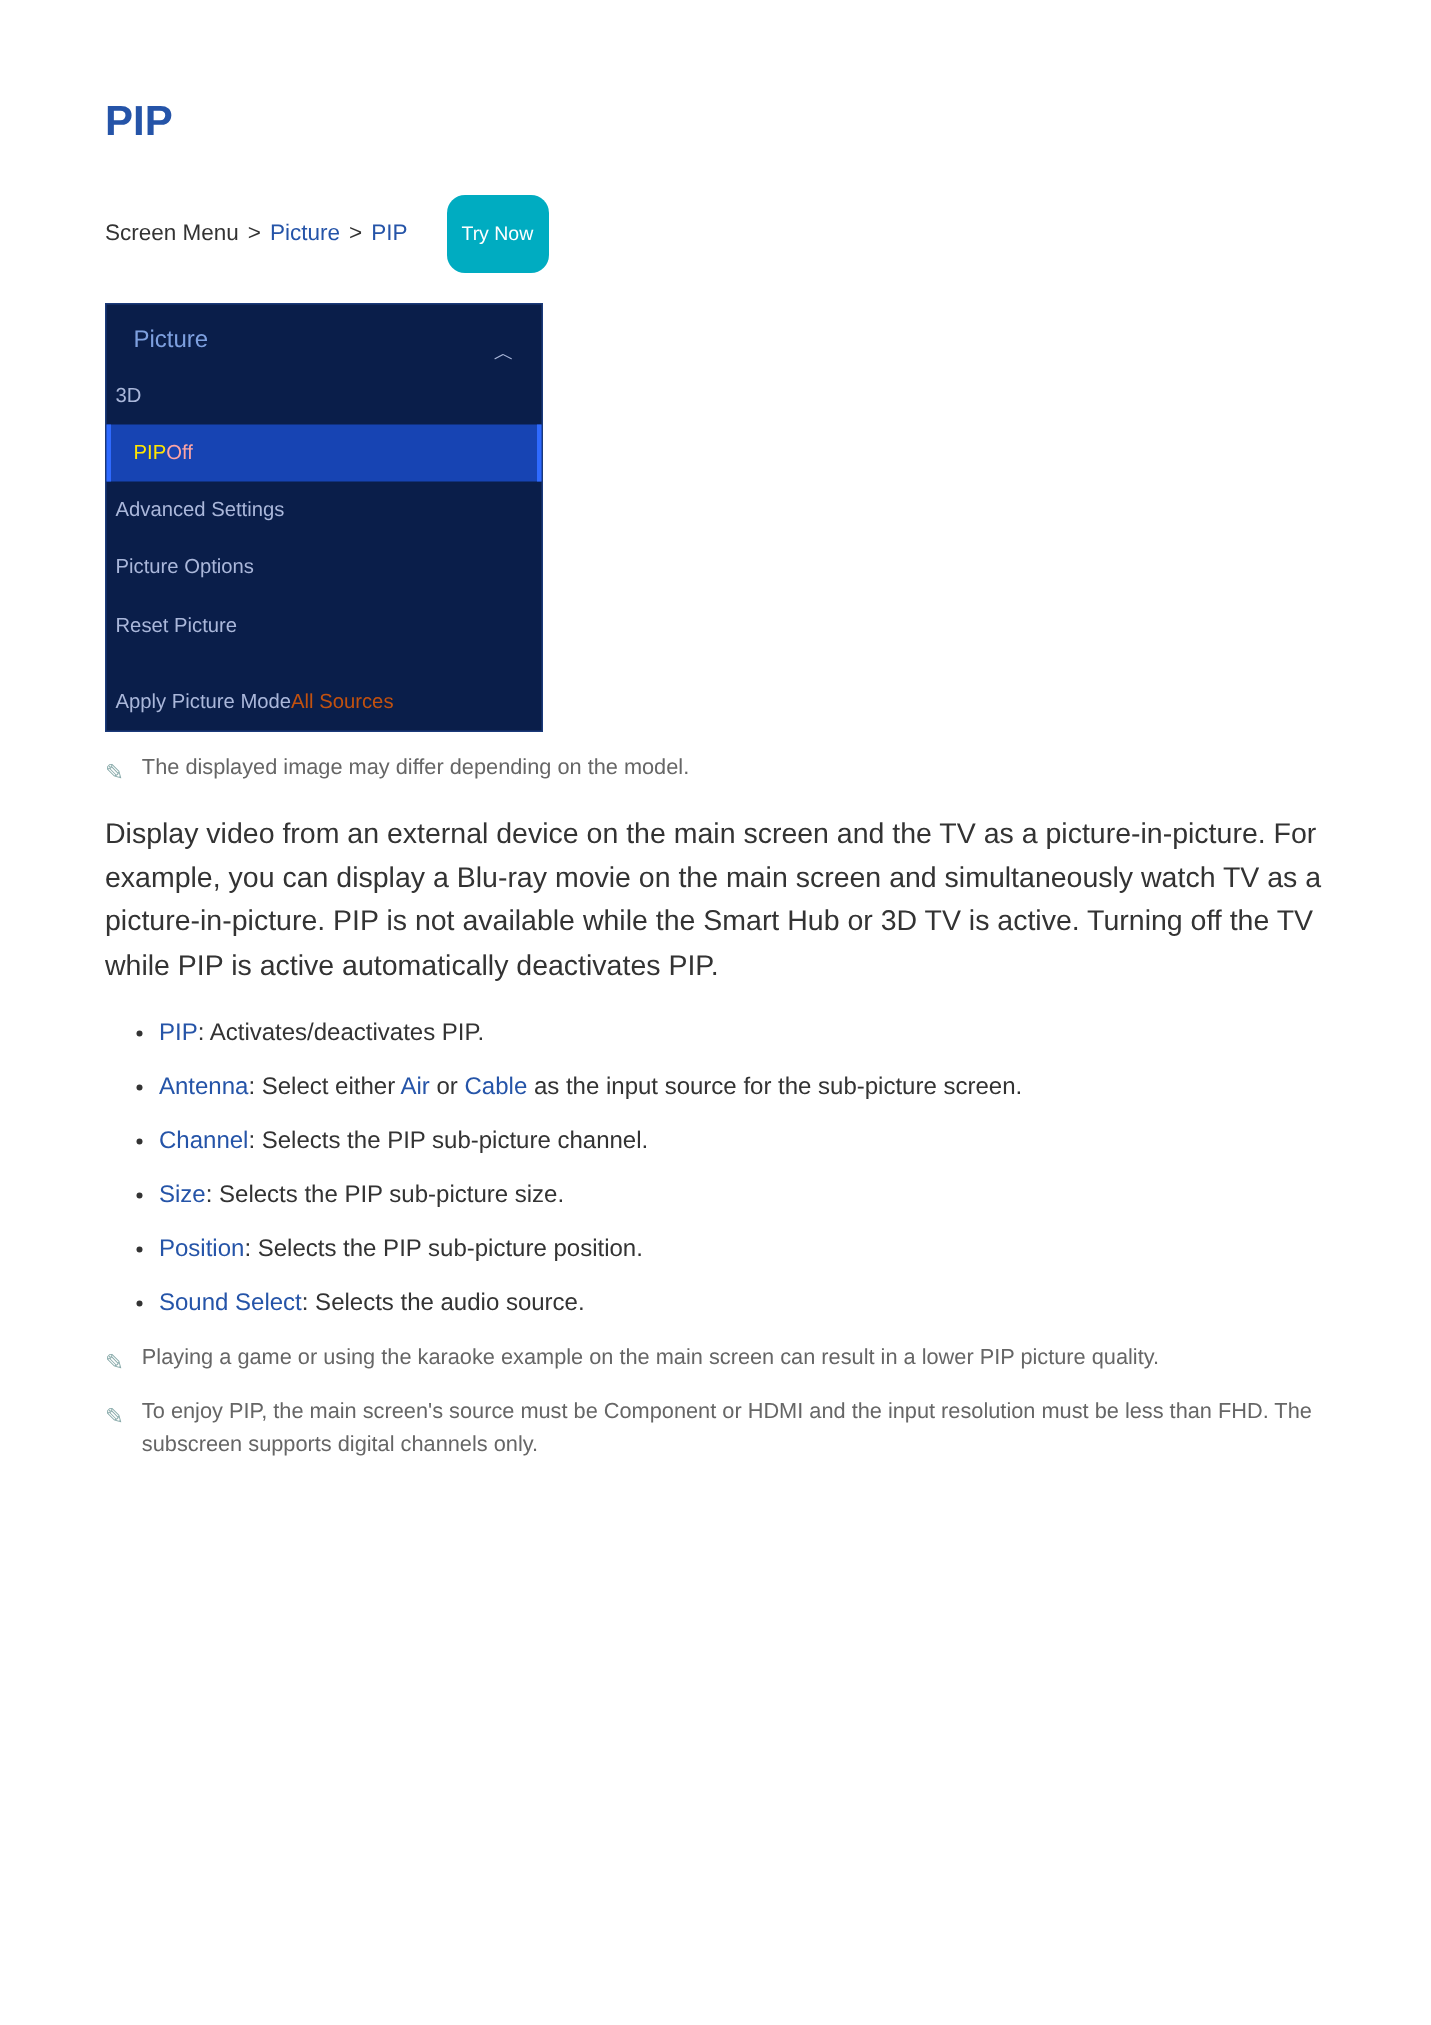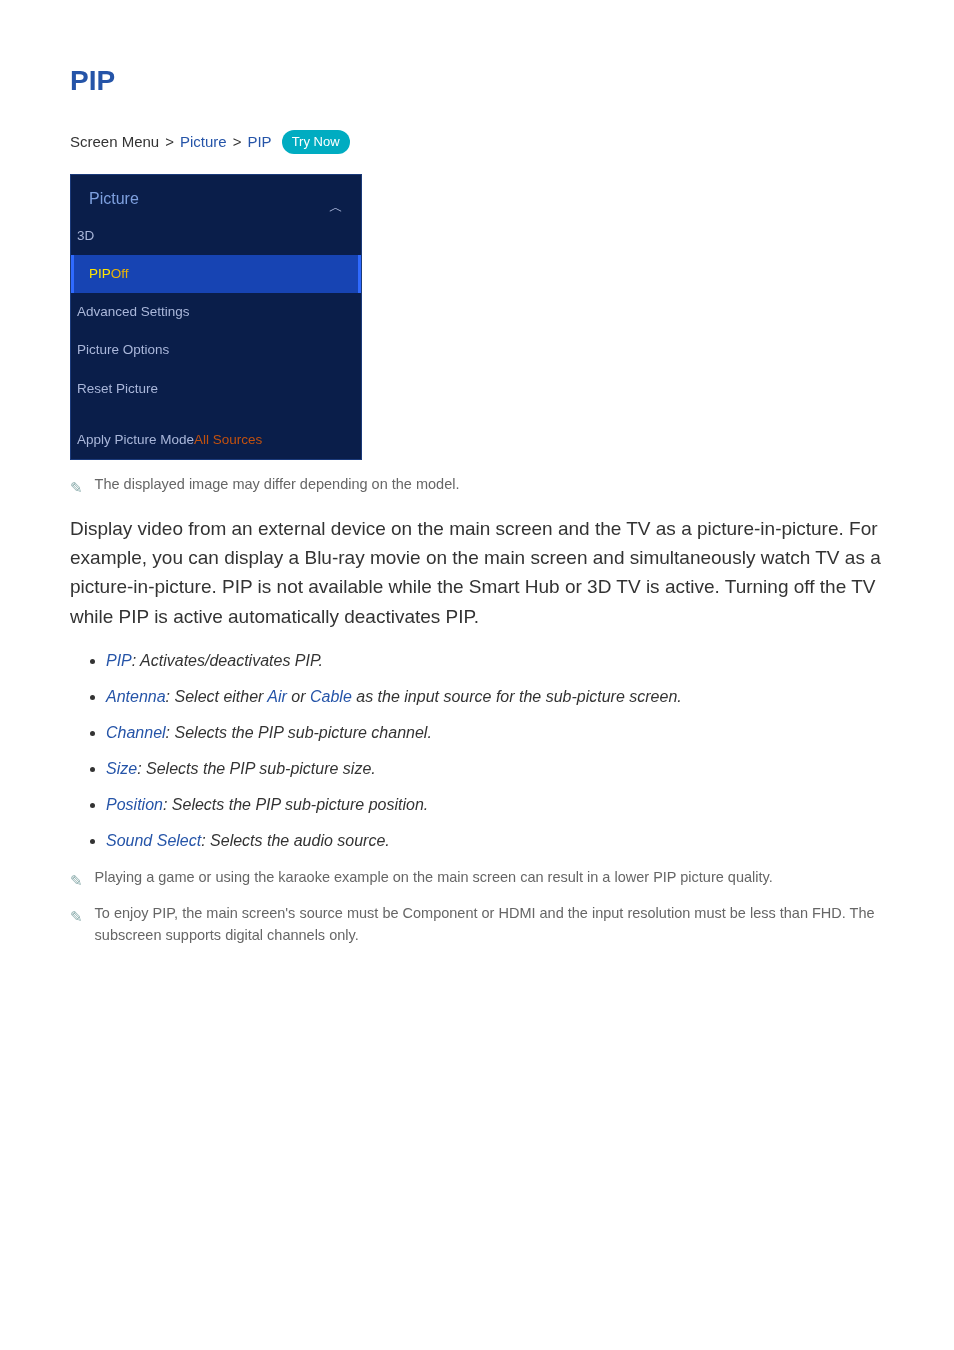--- a/index.html
+++ b/index.html
@@ -29,23 +29,23 @@
     .breadcrumb .chevron {
       color: #333;
     }
     .breadcrumb .bc-link {
       color: #2554a8;
     }
     .try-now {
       background: #00acc1;
       color: #fff;
       border-radius: 12px;
-      padding: 2px 10px;
+      padding: 16px 10px;
       font-size: 13px;
-      margin-left: 4px;
+      margin-left: 20px;
     }
     .menu-box {
       width: 290px;
       background: #0a1e4a;
       border: 1px solid #1b3a7a;
       margin-bottom: 14px;
       font-size: 13.5px;
       color: #aab7da;
     }
     .menu-header {
@@ -70,21 +70,21 @@
     }
     .menu-row.highlight {
       background: #1744b3;
       color: #ffe600;
       border-left: 3px solid #2f6aff;
       border-right: 3px solid #2f6aff;
       padding-left: 15px;
       padding-right: 15px;
     }
     .menu-row.highlight .menu-val {
-      color: #eab308;
+      color: #fca5a5;
     }
     .menu-val {
       color: #c2510f;
     }
     .note-row {
       display: flex;
       align-items: flex-start;
       gap: 12px;
       margin: 10px 0;
       font-size: 14.5px;
@@ -101,21 +101,20 @@
       line-height: 1.55;
       margin: 14px 0 18px 0;
     }
     ul.settings {
       margin: 0 0 14px 0;
       padding-left: 36px;
     }
     ul.settings li {
       margin: 12px 0;
       font-size: 16px;
-      font-style: italic;
     }
     .lbl {
       color: #2554a8;
     }
   </style>
 </head>
 <body>
 
 <div class="page-title">PIP</div>
 

